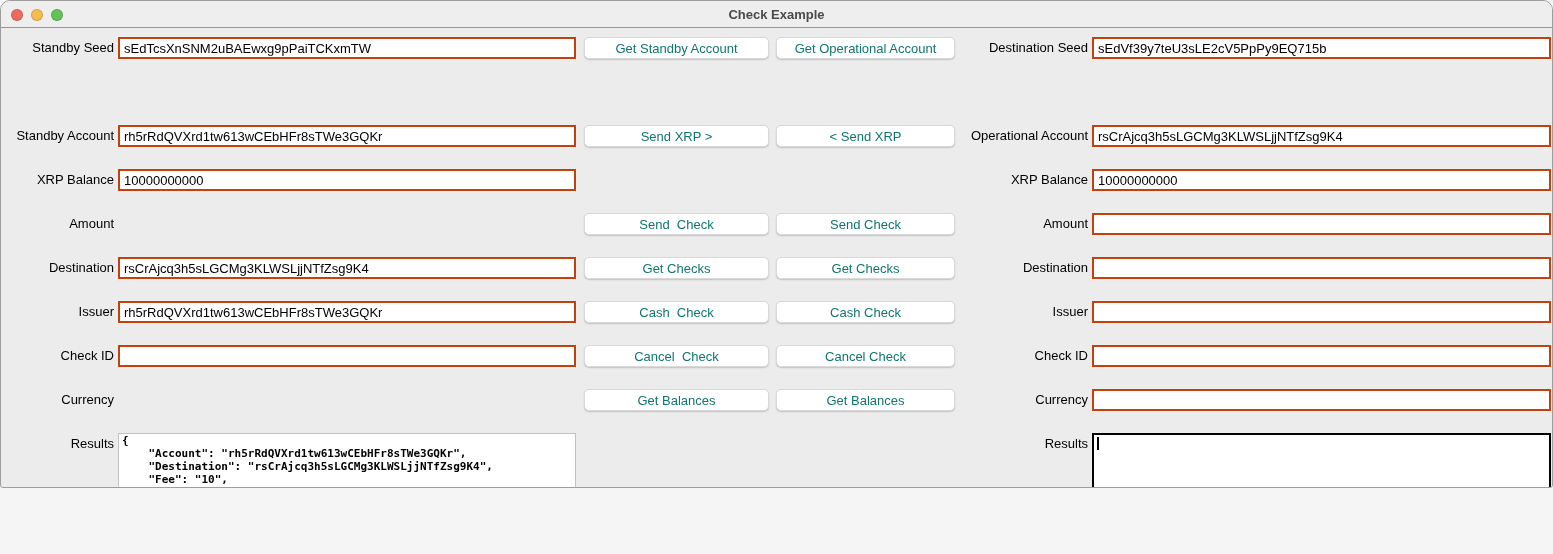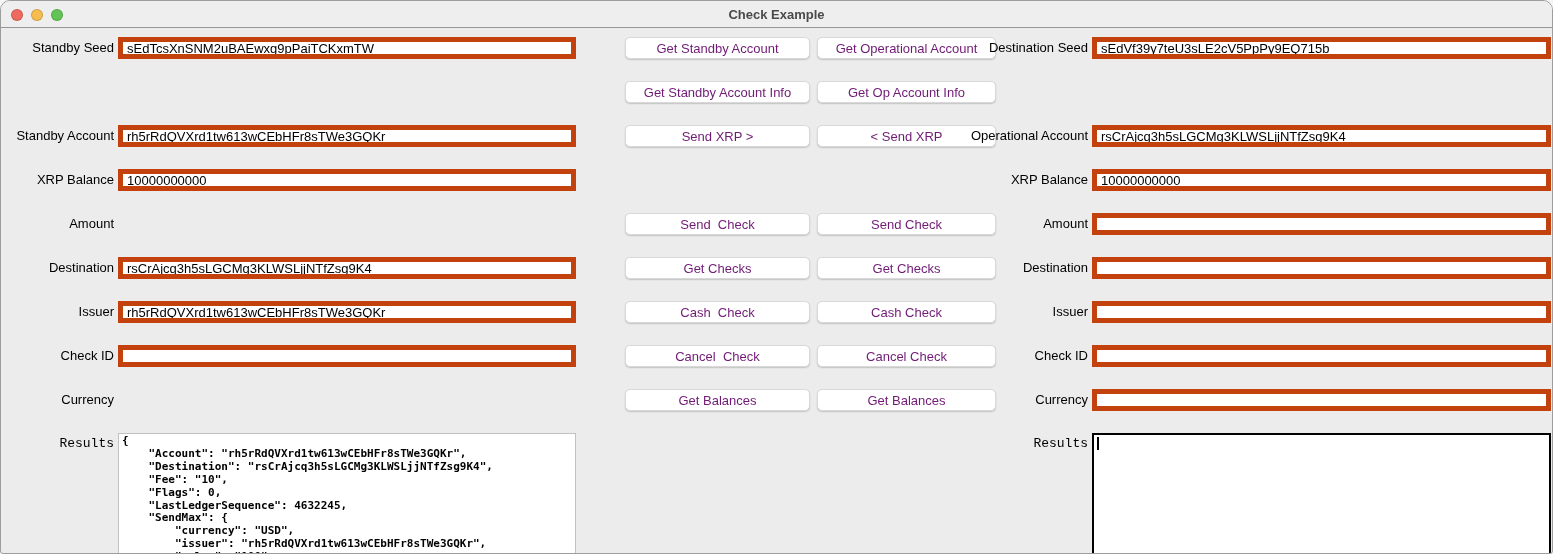--- a/index.html
+++ b/index.html
@@ -1,18 +1,18 @@
 <!DOCTYPE html>
 <html><head>
 <meta charset="utf-8">
 <style>
   html,body{margin:0;padding:0;background:#f5f5f5;}
   *{box-sizing:border-box;}
   .window{
-    position:relative;width:1553px;height:554px;
+    position:relative;width:1553px;height:488px;
     background:#ececec;border:1px solid #9d9d9d;
     border-radius:10px 10px 3px 3px;overflow:hidden;
     font-family:"Liberation Sans",sans-serif;
   }
   .titlebar{
     position:relative;height:27px;background:#eeeeee;
     border-bottom:1px solid #969696;
     display:flex;align-items:center;justify-content:center;
   }
   .title{font-size:13px;font-weight:bold;color:#4a4a4a;}
@@ -24,31 +24,31 @@
   .content{
     position:absolute;top:28px;left:2px;
     display:grid;
     grid-template-columns:111px 4px 458px 8px 185px 7px 179px 4px 129px 4px 459px;
     grid-template-rows:repeat(9,22px) 259px;
     row-gap:22px;
     padding-top:8px;
   }
   .lbl{font-size:13px;color:#000;text-align:right;line-height:22px;
        white-space:nowrap;overflow:hidden;}
-  .lbl-top{line-height:15px;padding-top:3px;align-self:start;font-family:Liberation Mono, monospace;}
+  .lbl-top{line-height:15px;padding-top:3px;align-self:start;}
   .entry{
-    width:100%;height:22px;background:#fff;border:5px solid #c2410c;
+    width:100%;height:22px;background:#fff;border:2px solid #c2410c;
     font-family:"Liberation Sans",sans-serif;font-size:13px;color:#000;
     padding:0 4px;outline:none;
   }
   .btn{
     width:100%;height:22px;background:#ffffff;border:1px solid #d9d9d9;
     border-radius:5px;box-shadow:0 1px 1.5px rgba(0,0,0,0.18);
-    font-family:"Liberation Sans",sans-serif;font-size:13px;color:#701a75;
-    white-space:pre;cursor:default;padding:0;margin-left:41px;
+    font-family:"Liberation Sans",sans-serif;font-size:13px;color:#0f766e;
+    white-space:pre;cursor:default;padding:0;
   }
   .resultwrap{position:relative;width:100%;height:100%;}
   .results{
     width:100%;height:100%;background:#fff;border:1px solid #c2c2c2;
     font-family:"DejaVu Sans Mono",monospace;font-weight:bold;
     font-size:11px;line-height:12.9px;color:#000;
     padding:1px 3px;resize:none;overflow:hidden;outline:none;
     white-space:pre-wrap;word-break:break-all;
   }
   .results.focused{border:2px solid #000;}
@@ -77,22 +77,20 @@
 
   <div class="content">
 
     <div class="lbl c-ll r1">Standby Seed</div>
     <input class="entry c-el r1" value="sEdTcsXnSNM2uBAEwxg9pPaiTCKxmTW" style="">
     <button class="btn c-b1 r1">Get Standby Account</button>
     <button class="btn c-b2 r1">Get Operational Account</button>
     <div class="lbl c-lr r1">Destination Seed</div>
     <input class="entry c-er r1" value="sEdVf39y7teU3sLE2cV5PpPy9EQ715b" style="">
 
-    <button class="btn c-b1 r2">Get Standby Account Info</button>
-    <button class="btn c-b2 r2">Get Op Account Info</button>
 
     <div class="lbl c-ll r3">Standby Account</div>
     <input class="entry c-el r3" value="rh5rRdQVXrd1tw613wCEbHFr8sTWe3GQKr" style="">
     <button class="btn c-b2 r3">&lt; Send XRP</button>
     <button class="btn c-b1 r3">Send XRP &gt;</button>
     <div class="lbl c-lr r3">Operational Account</div>
     <input class="entry c-er r3" value="rsCrAjcq3h5sLGCMg3KLWSLjjNTfZsg9K4" style="">
 
     <div class="lbl c-ll r4">XRP Balance</div>
     <input class="entry c-el r4" value="10000000000" style="">

